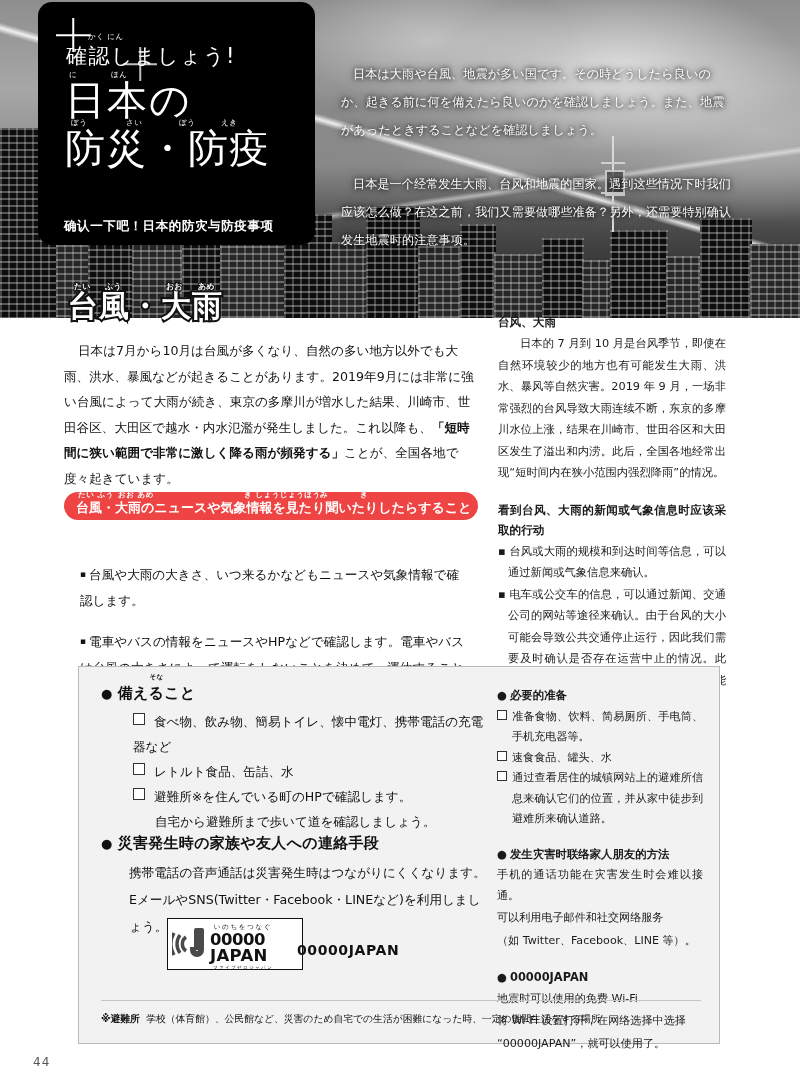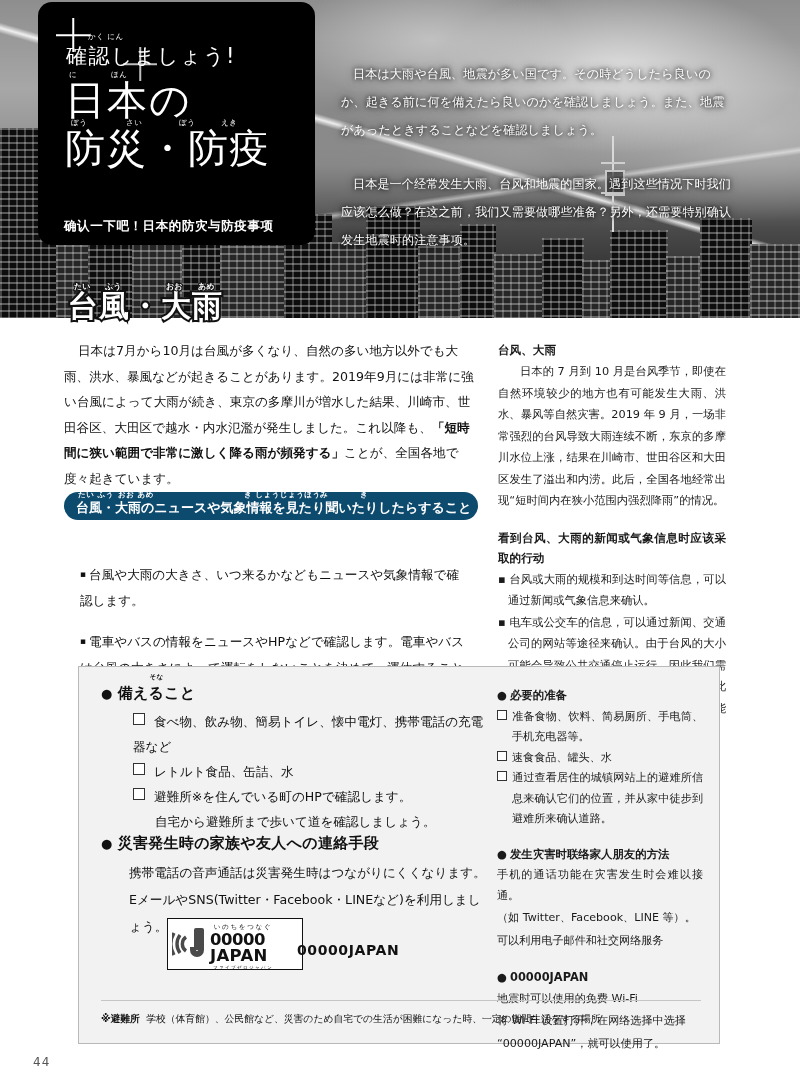--- a/index.html
+++ b/index.html
@@ -193,21 +193,21 @@
   }
 
   
   .col-jp {
     position: absolute;
     left: 64px; top: 338px;
     width: 418px;
   }
   .col-cn {
     position: absolute;
-    left: 498px; top: 340px;
+    left: 498px; top: 312px;
     width: 228px;
     font-size: 11.3px;
     line-height: 21.5px;
     color: #1a1a1a;
     text-align: justify;
   }
   .cn-h {
     font-weight: bold;
     font-size: 11.6px;
     line-height: 20px;
@@ -230,21 +230,21 @@
   .ruby-wrap > .rt.dk { color: #111; }
 
   .bold-quote { font-weight: bold; }
 
   
   .pill {
     position: absolute;
     left: 64px; top: 492px;
     width: 414px;
     height: 28px;
-    background: #0c4a6e;
+    background: #ef4444;
     border-radius: 14px;
     z-index: 3;
   }
   .pill-text {
     position: absolute;
     left: 12px; top: 7px;
     color: #fff;
     font-size: 13px;
     font-weight: bold;
     letter-spacing: 0;
@@ -532,22 +532,22 @@
   <div class="box-cn">
     <p class="cn-hdot"><span class="dotmark">●</span><span>必要的准备</span></p>
     <p class="cn-chk"><span class="cb"></span><span>准备食物、饮料、简易厕所、手电筒、手机充电器等。</span></p>
     <p class="cn-chk"><span class="cb"></span><span>速食食品、罐头、水</span></p>
     <p class="cn-chk"><span class="cb"></span><span>通过查看居住的城镇网站上的避难所信息来确认它们的位置，并从家中徒步到避难所来确认道路。</span></p>
 
     <div class="cn-gap"></div>
 
     <p class="cn-hdot"><span class="dotmark">●</span><span>发生灾害时联络家人朋友的方法</span></p>
     <p class="cn-p">手机的通话功能在灾害发生时会难以接通。</p>
+    <p class="cn-p">可以利用电子邮件和社交网络服务</p>
     <p class="cn-p">（如 Twitter、Facebook、LINE 等）。</p>
-    <p class="cn-p">可以利用电子邮件和社交网络服务</p>
 
     <div class="cn-gap"></div>
 
     <p class="cn-hdot"><span class="dotmark">●</span><span>00000JAPAN</span></p>
     <p class="cn-p">地震时可以使用的免费 Wi-Fi</p>
     <p class="cn-p">将 Wi-Fi 设置打开，在网络选择中选择</p>
     <p class="cn-p">“00000JAPAN”，就可以使用了。</p>
   </div>
 
   <div class="box-divider"></div>

